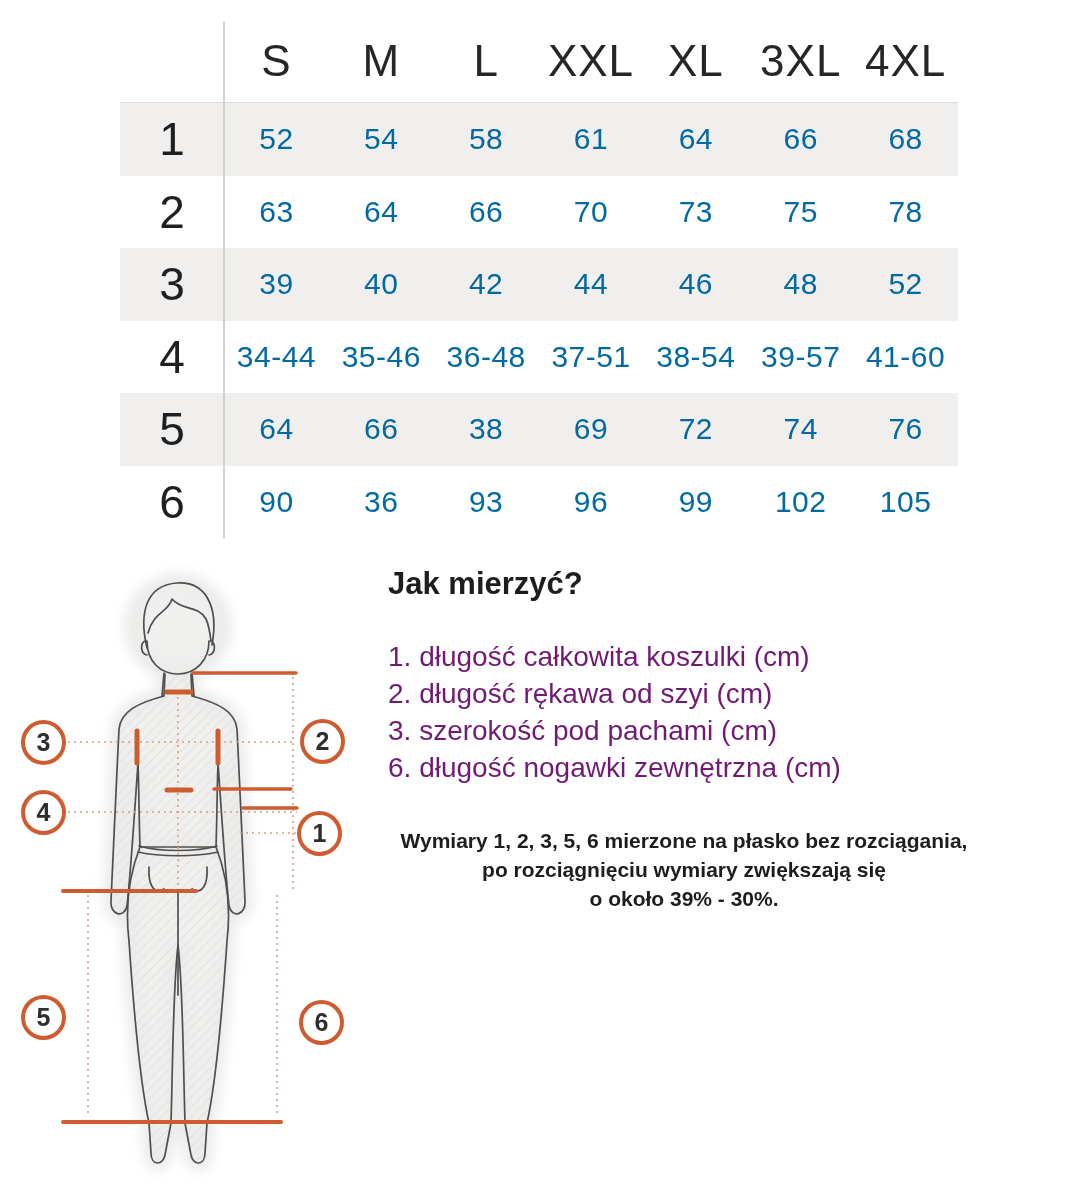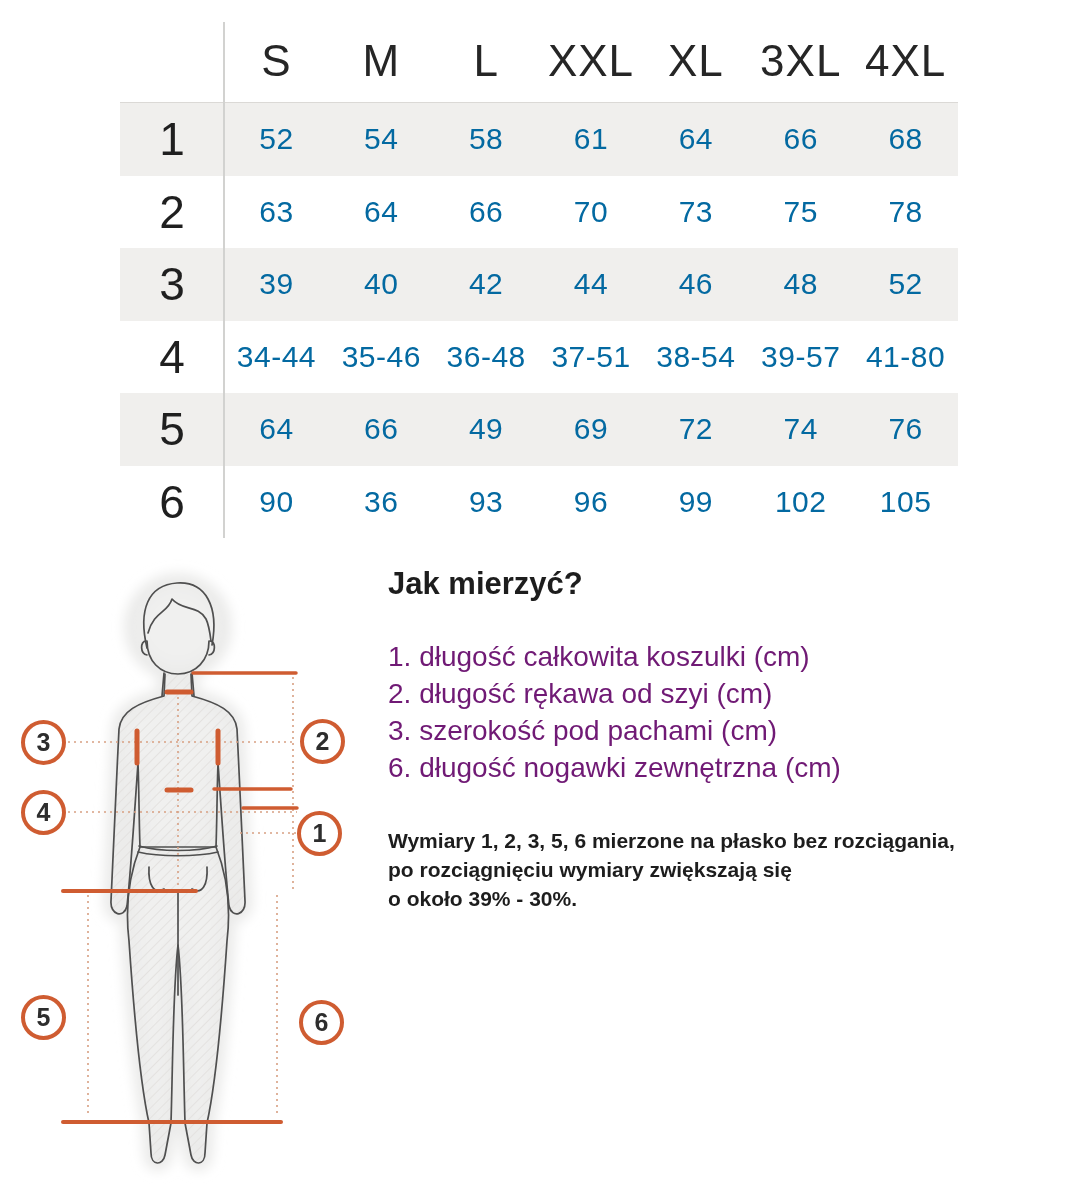--- a/index.html
+++ b/index.html
@@ -33,21 +33,21 @@
   .marker-2 { left:300px; top:164px; }
   .marker-3 { left:21px;  top:165px; }
   .marker-4 { left:21px;  top:235px; }
   .marker-5 { left:21px;  top:440px; }
   .marker-6 { left:299px; top:445px; }
 
   
   .guide-section { position:absolute; left:388px; top:566px; width:706px; }
   .g-heading { font-size:31px; font-weight:bold; color:#1d1d1d; margin:0 0 36px 0; }
   .g-item { font-size:28px; font-weight:300; color:#701a75; line-height:37px; white-space:nowrap; }
-  .g-note { margin-top:40px; width:592px; text-align:left; font-weight:bold;
+  .g-note { margin-top:40px; width:592px; text-align:center; font-weight:bold;
             font-size:21px; color:#1d1d1d; line-height:29px; }
 </style>
 </head>
 <body>
 
 <div class="table-section">
   <div class="t-header">
       <div class="t-cell t-corner"></div>
       <div class="t-cell t-head">S</div>
       <div class="t-cell t-head">M</div>
@@ -89,27 +89,27 @@
         <div class="t-cell t-val">52</div>
       </div>
       <div class="t-row">
         <div class="t-cell t-label">4</div>
         <div class="t-cell t-val">34-44</div>
         <div class="t-cell t-val">35-46</div>
         <div class="t-cell t-val">36-48</div>
         <div class="t-cell t-val">37-51</div>
         <div class="t-cell t-val">38-54</div>
         <div class="t-cell t-val">39-57</div>
-        <div class="t-cell t-val">41-80</div>
+        <div class="t-cell t-val">41-60</div>
       </div>
       <div class="t-row striped">
         <div class="t-cell t-label">5</div>
         <div class="t-cell t-val">64</div>
         <div class="t-cell t-val">66</div>
-        <div class="t-cell t-val">49</div>
+        <div class="t-cell t-val">38</div>
         <div class="t-cell t-val">69</div>
         <div class="t-cell t-val">72</div>
         <div class="t-cell t-val">74</div>
         <div class="t-cell t-val">76</div>
       </div>
       <div class="t-row">
         <div class="t-cell t-label">6</div>
         <div class="t-cell t-val">90</div>
         <div class="t-cell t-val">36</div>
         <div class="t-cell t-val">93</div>

